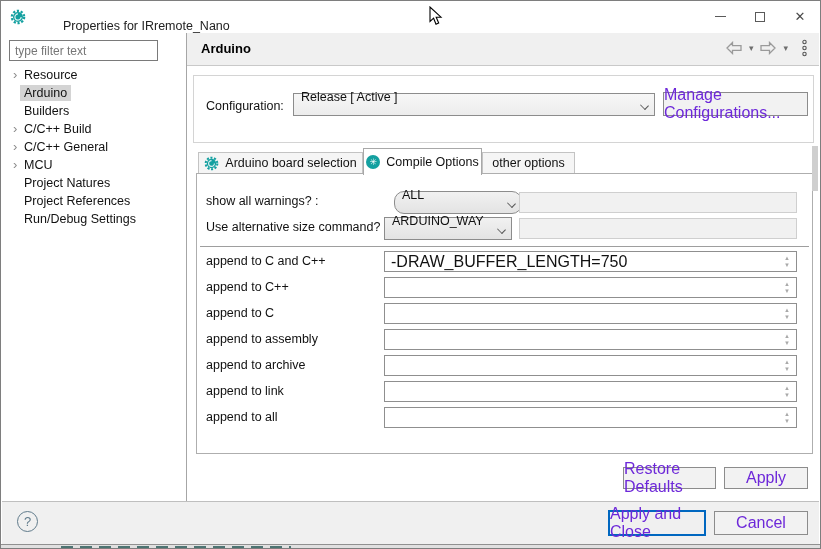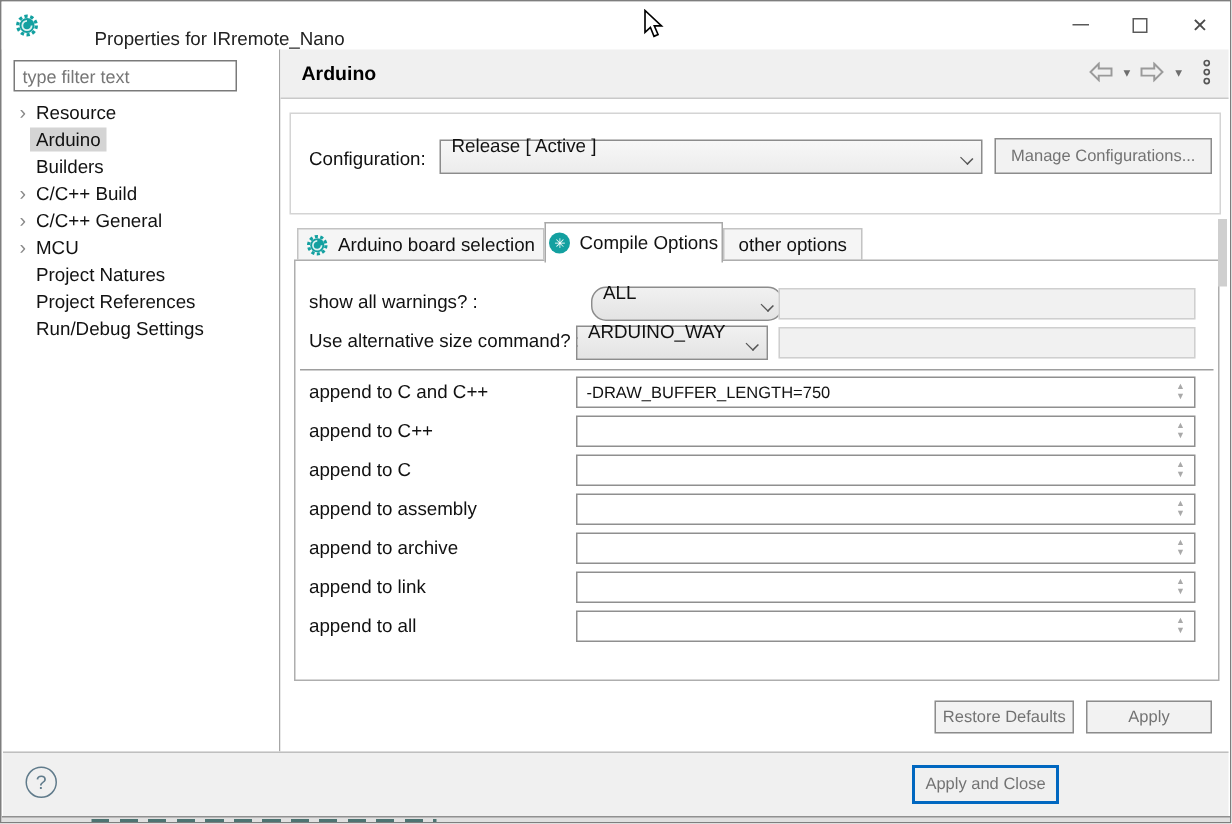--- a/index.html
+++ b/index.html
@@ -42,21 +42,21 @@
   .config-group { position:absolute; left:6px; top:42px; width:621px; height:68px; border:1px solid #d4d4d4; }
   .config-label { position:absolute; left:19px; top:66px; }
   .combo { position:absolute; height:23px; border:1px solid #8c8c8c;
            background:linear-gradient(#f1f1f1,#e3e3e3); display:flex; align-items:center;
            padding:0 22px 16px 7px; cursor:default; }
   .combo .chev { position:absolute; right:6px; top:8px; width:7px; height:7px;
                  border-right:1.4px solid #555; border-bottom:1.4px solid #555;
                  transform:rotate(45deg) scale(1,.8); }
   .combo-release { left:106px; top:60px; width:362px; background:linear-gradient(#f7f7f7,#ececec); }
   .btn { border:1px solid #8c8c8c; background:#f2f2f2; display:flex; align-items:center;
-         justify-content:center; font-size:11px; color:#737373; cursor:default; }
+         justify-content:center; font-size:16px; color:#6d28d9; cursor:default; }
   .btn-manage { position:absolute; left:476px; top:59px; width:145px; height:24px; }
 
   
   .tab { position:absolute; display:flex; align-items:center; justify-content:center; gap:6px;
          border:1px solid #c3c3c3; background:#f5f5f5; font-size:12.5px; cursor:default; }
   .tab-1 { left:11px;  top:119px; width:165px; height:22px; }
   .tab-2 { left:176px; top:115px; width:119px; height:27px; background:#fff;
            border-color:#a8a8a8; border-bottom:none; z-index:3; }
   .tab-3 { left:295px; top:119px; width:93px;  height:22px; }
   .tab-gear { width:15px; height:15px; }
@@ -65,21 +65,21 @@
 
   .tab-group { position:absolute; left:9px; top:140px; width:617px; height:281px; border:1px solid #aeaeae; background:#fff; }
 
   .form-label { position:absolute; left:19px; white-space:nowrap; }
   .combo-small { width:128px; height:23px; }
   .extra-field { position:absolute; left:332px; width:278px; height:21px; border:1px solid #cfcfcf; background:#f1f1f1; }
   .hsep { position:absolute; left:13px; width:609px; height:1px; background:#9e9e9e; }
 
   .field-wrap { position:absolute; left:197px; width:413px; height:21px; }
   .field-wrap input { width:100%; height:100%; border:1px solid #8f8f8f; padding:0 20px 0 6px;
-                      font-size:11px; color:#111; background:#fff; }
+                      font-size:16px; color:#111; background:#fff; }
   .spinners { position:absolute; right:3px; top:1px; bottom:1px; width:14px; display:flex;
               flex-direction:column; align-items:center; justify-content:center; gap:1px; }
   .spinners span { font-size:6px; line-height:6px; color:#a9a9a9; }
 
   .btn-restore { position:absolute; left:436px; top:434px; width:93px; height:22px; }
   .btn-apply   { position:absolute; left:537px; top:434px; width:84px; height:22px; }
 
   .scroll-thumb { position:absolute; right:1px; top:113px; width:6px; height:45px; background:#cfcfcf; }
 
   
@@ -295,18 +295,19 @@
 
     <div class="btn btn-restore">Restore Defaults</div>
     <div class="btn btn-apply">Apply</div>
 
     <div class="scroll-thumb"></div>
   </div>
 
   <div class="footer">
     <div class="help-circle">?</div>
     <div class="btn btn-apply-close">Apply and Close</div>
+    <div class="btn btn-cancel">Cancel</div>
   </div>
 
   <div class="bottom-strip">
     <div class="bottom-marks"></div>
   </div>
 </div>
 
 </body></html>

